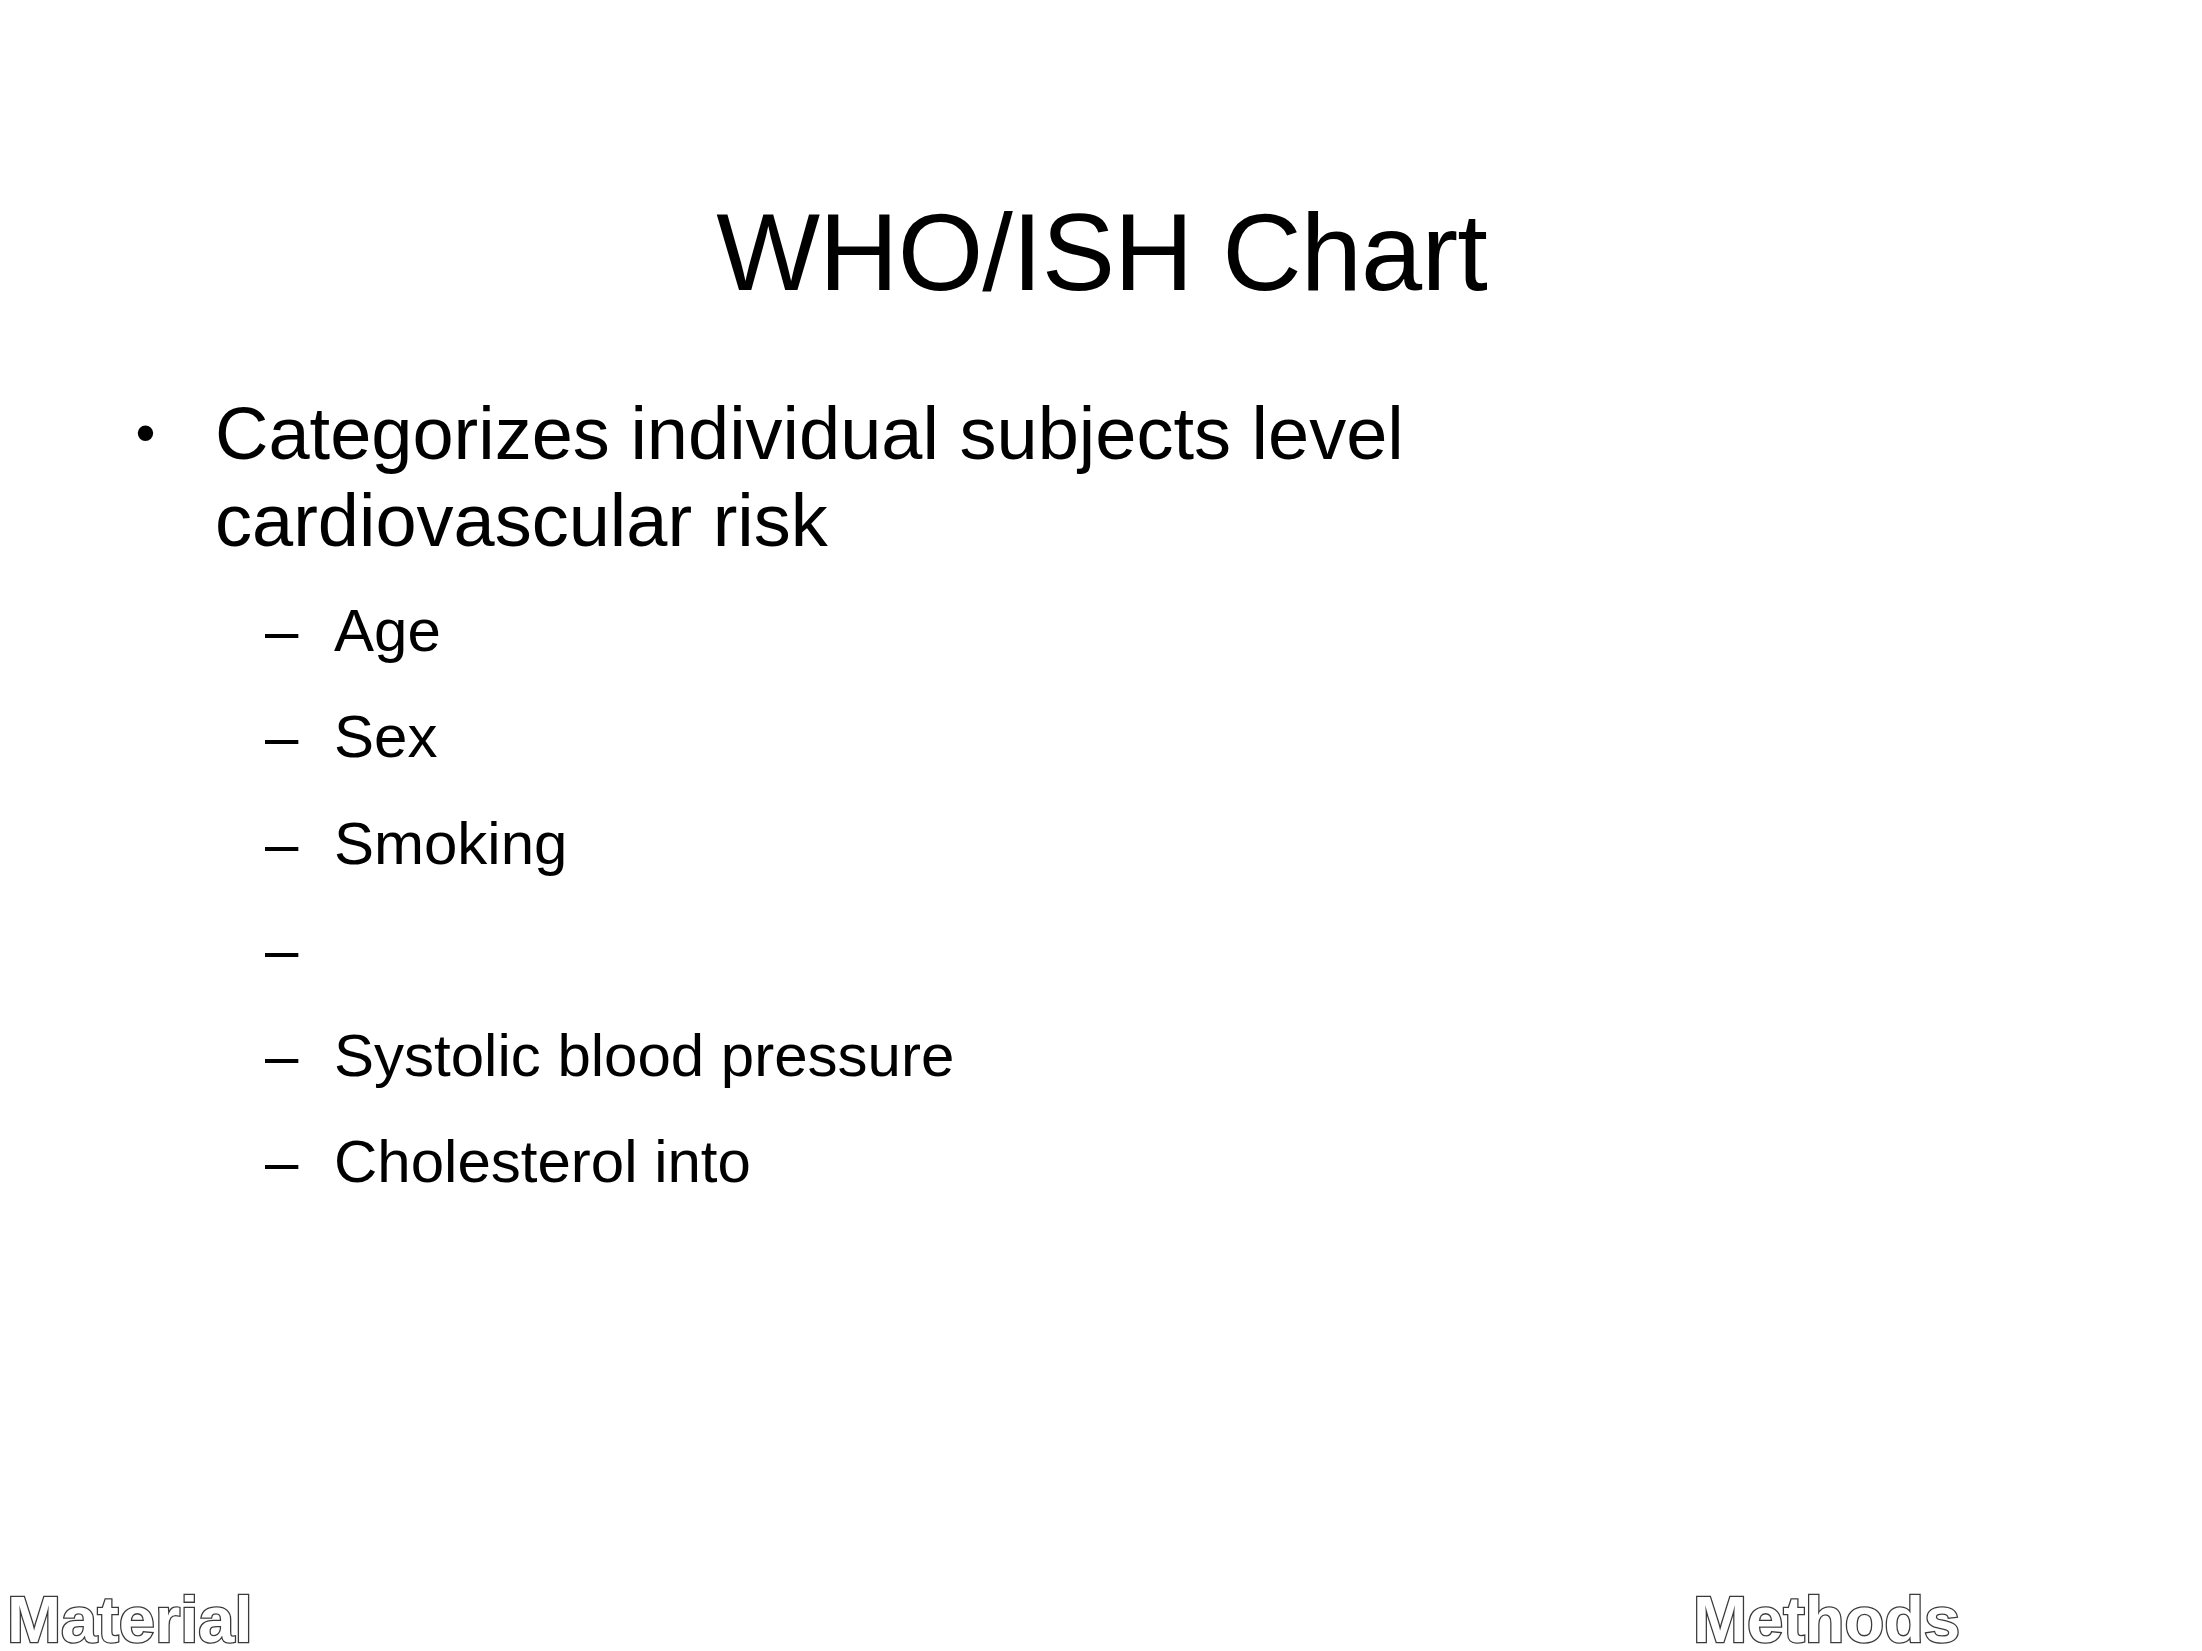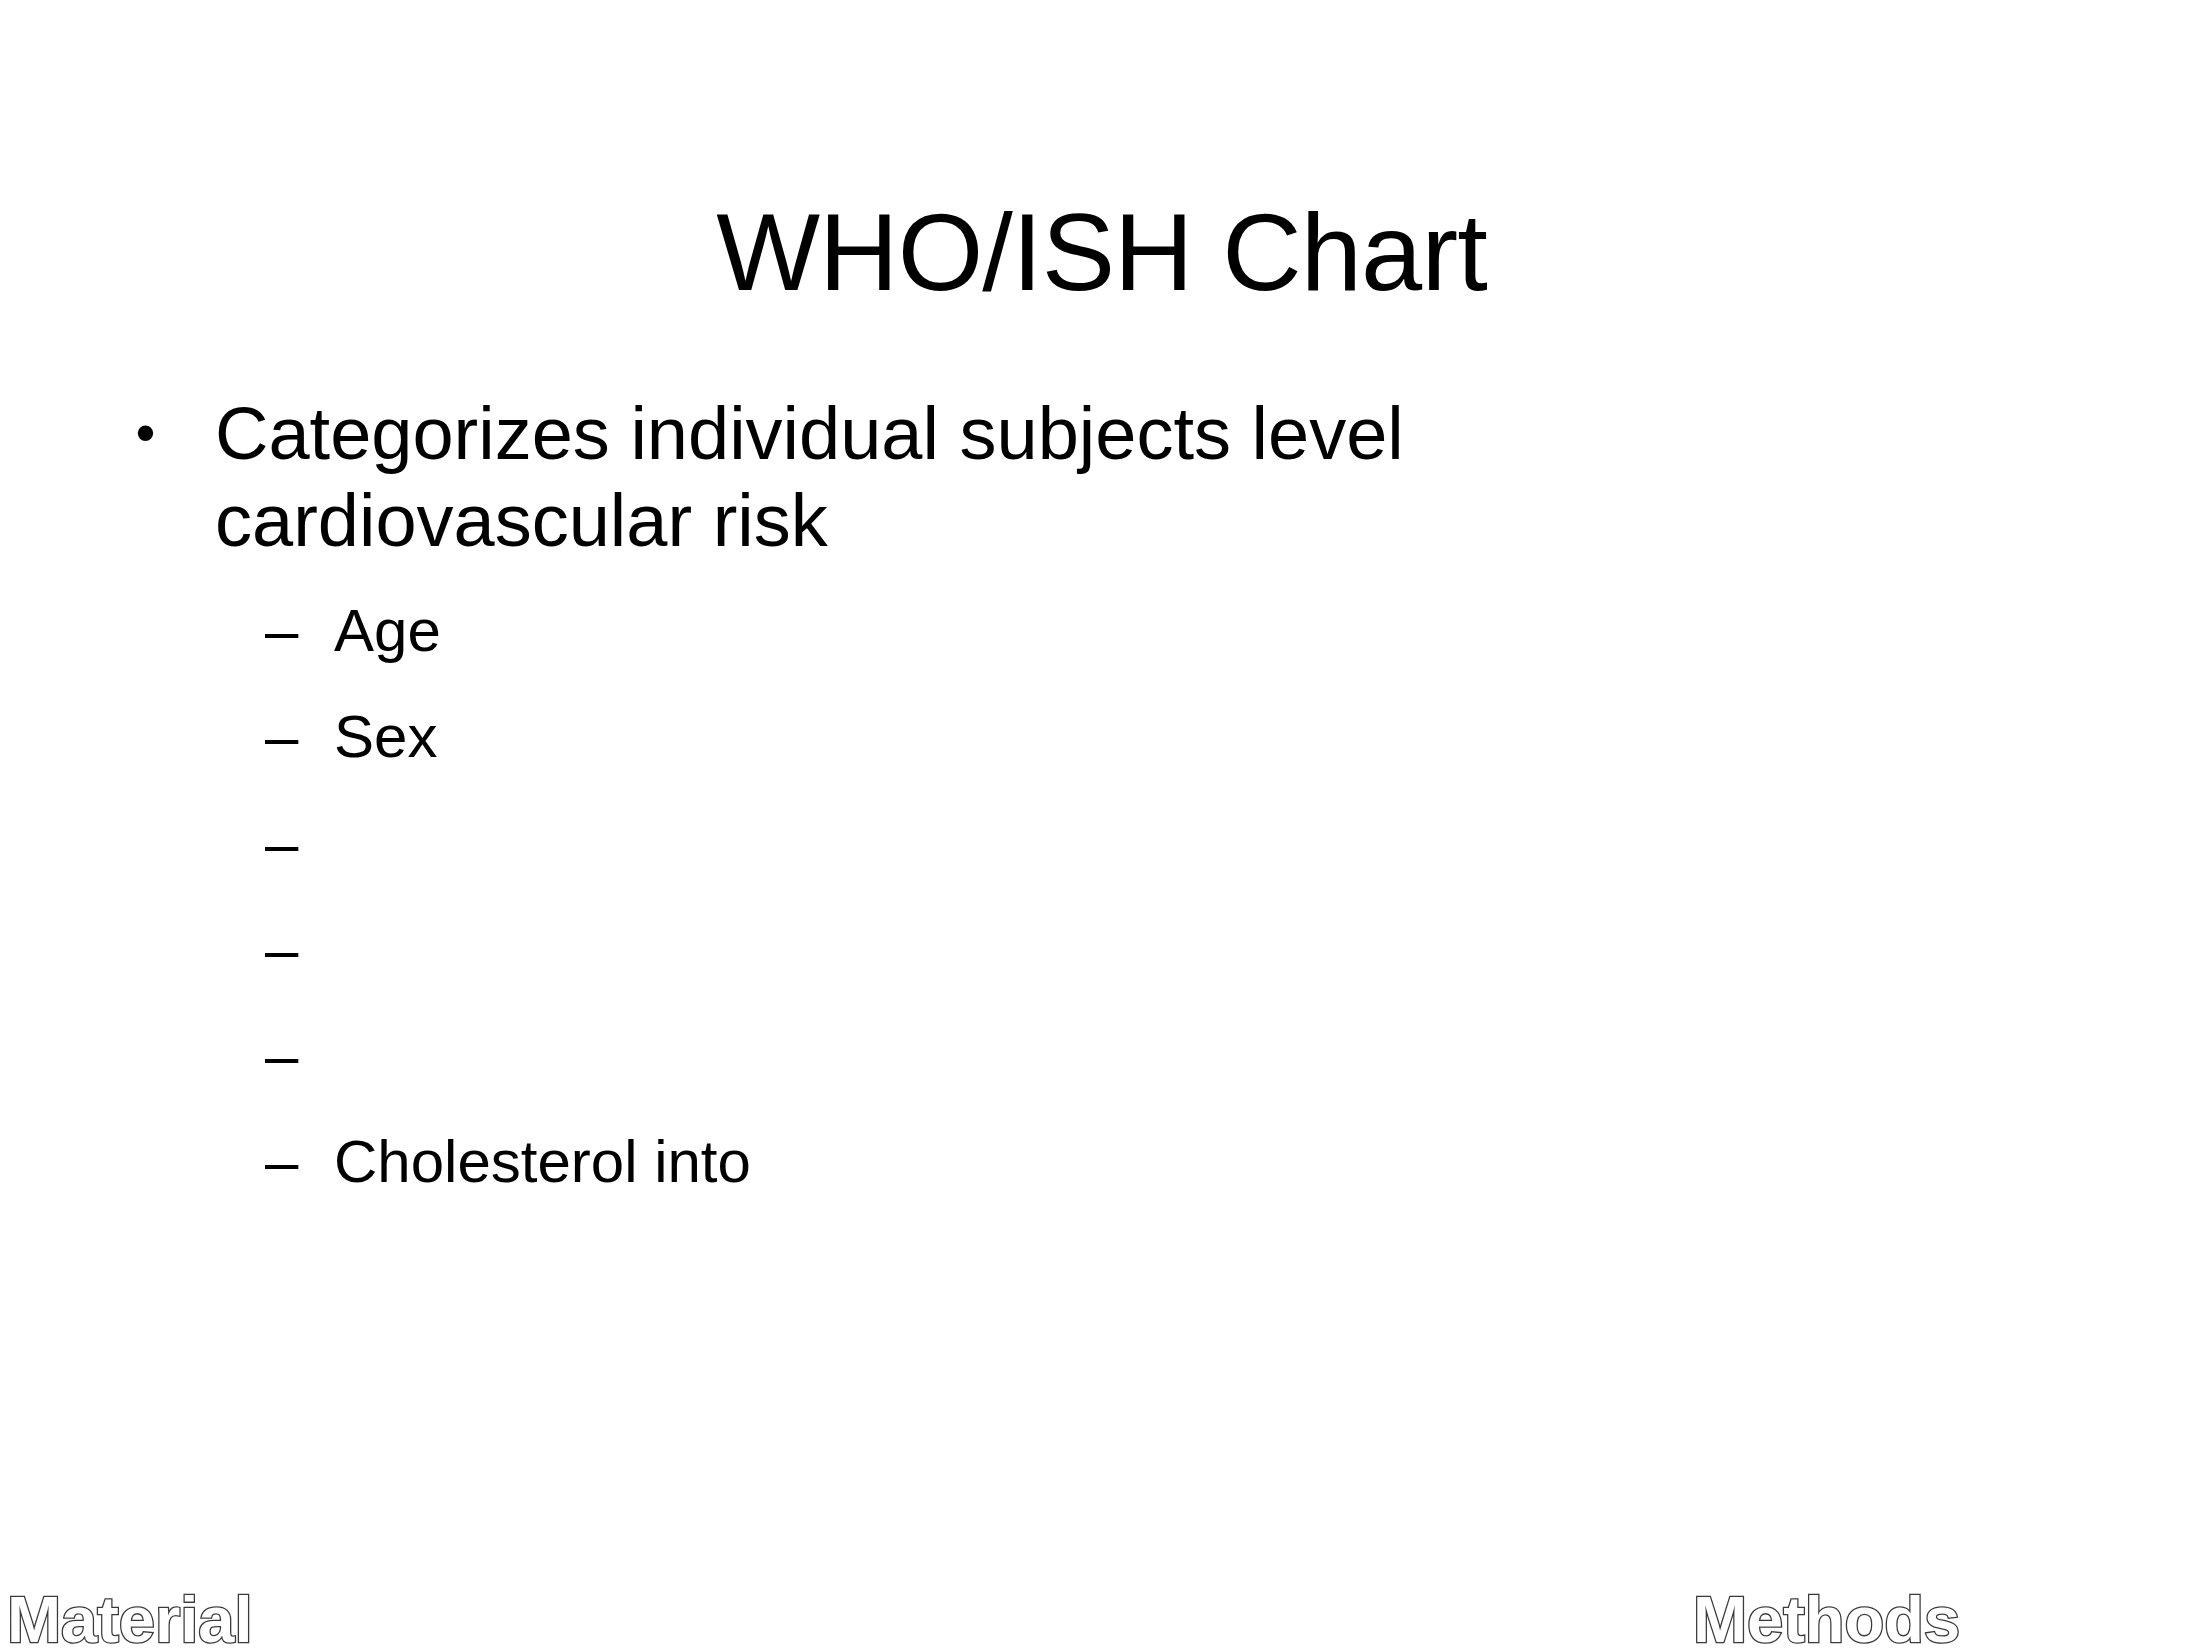--- a/index.html
+++ b/index.html
@@ -114,28 +114,30 @@
         <span>Age</span>
       </div>
 
       <div class="level2">
         <span class="dash">–</span>
         <span>Sex</span>
       </div>
 
       <div class="level2">
         <span class="dash">–</span>
+        <span>Smoking</span>
       </div>
 
       <div class="level2">
         <span class="dash">–</span>
       </div>
 
       <div class="level2">
         <span class="dash">–</span>
+        <span>Systolic blood pressure</span>
       </div>
 
       <div class="level2">
         <span class="dash">–</span>
         <span>Cholesterol into</span>
       </div>
 
     </div>
   </div>
 

